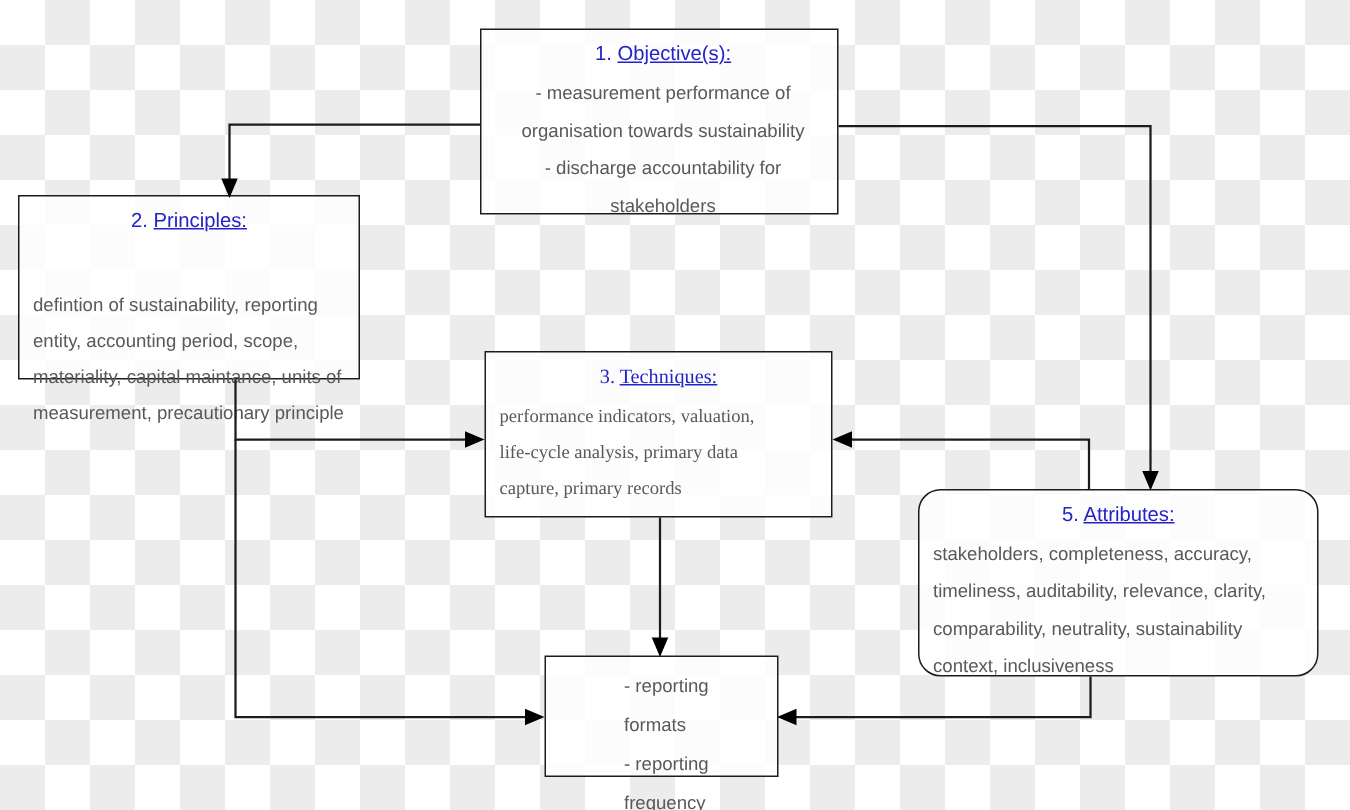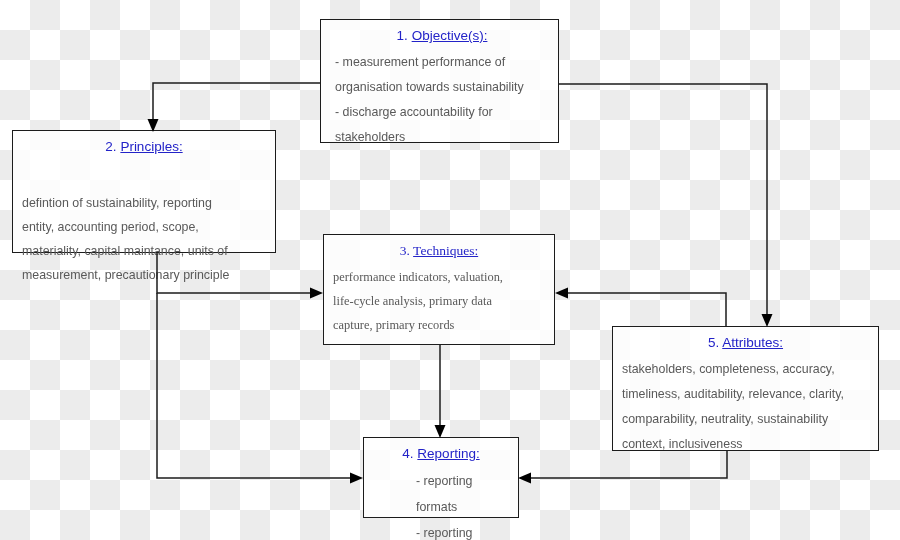--- a/index.html
+++ b/index.html
@@ -54,29 +54,29 @@
   .node-body {
     color: #595959;
     font-size: 12.4px;
     line-height: 24px;
     text-align: left;
     white-space: pre-wrap;
   }
 
   
   #node-objectives { left: 320px; top: 19px;  width: 239px; height: 124px; padding-left: 14px; }
-  #node-principles { left: 12px;  top: 130px; width: 264px; height: 123px; }
+  #node-principles { left: 12px;  top: 130px; width: 228px; height: 123px; }
   #node-techniques { left: 323px; top: 234px; width: 232px; height: 111px; font-family: Liberation Serif, serif; }
   #node-reporting  { left: 363px; top: 437px; width: 156px; height: 81px;  }
-  #node-attributes { left: 612px; top: 326px; width: 267px; height: 125px; }
+  #node-attributes { left: 612px; top: 326px; width: 267px; height: 125px; border-radius: 15px; }
 
   #node-reporting .node-body { line-height: 26px; margin-left: 43px; }
   #node-attributes .node-body { line-height: 25px; }
   #node-principles .node-body { line-height: 24px; margin-top: 34px; }
-  #node-objectives .node-body { line-height: 25px; }
+  #node-objectives .node-body { line-height: 25px; text-align: center; }
 
   svg#edges {
     position: absolute;
     left: 0; top: 0;
     width: 900px; height: 540px;
     z-index: 3;
     pointer-events: none;
   }
   svg#edges path { fill: none; stroke: #1c1c1c; stroke-width: 1.5px; }
   svg#edges polygon { fill: #000000; }
@@ -152,24 +152,20 @@
     <div class="node-title">
       <span class="num">3.</span>
       <span class="nm">Techniques:</span>
     </div>
     <div class="node-body">performance indicators, valuation,
 life-cycle analysis, primary data
 capture, primary records</div>
   </div>
 
   <div class="node" id="node-reporting">
-    <div class="node-title">
-      <span class="num">4.</span>
-      <span class="nm">Reporting:</span>
-    </div>
     <div class="node-body">- reporting formats
 - reporting frequency</div>
   </div>
 
   <div class="node" id="node-attributes">
     <div class="node-title">
       <span class="num">5.</span>
       <span class="nm">Attributes:</span>
     </div>
     <div class="node-body">stakeholders, completeness, accuracy,

